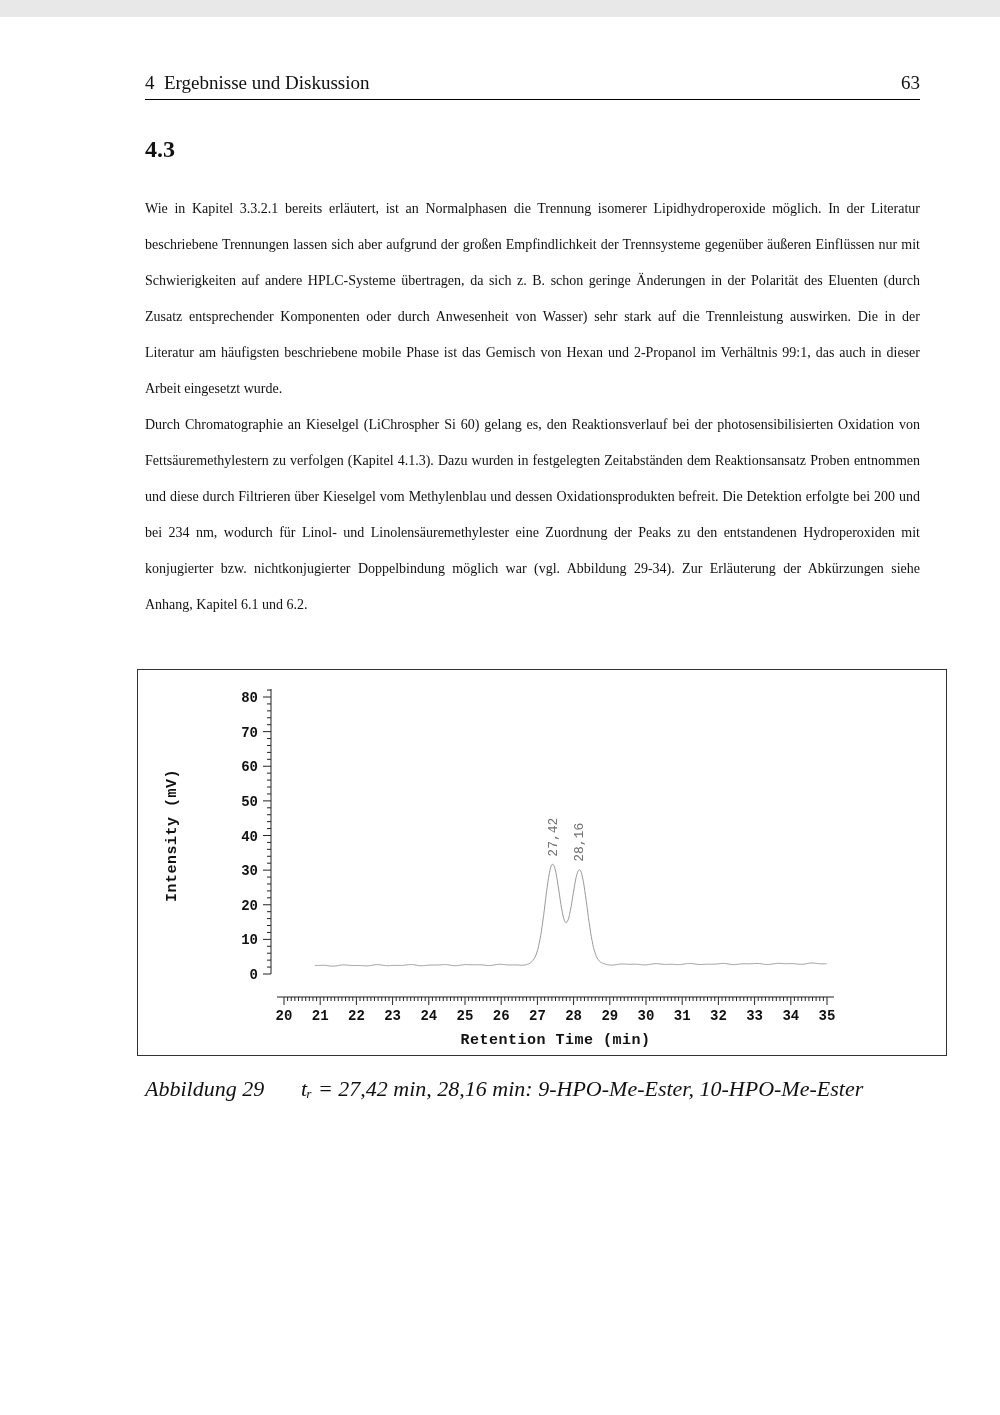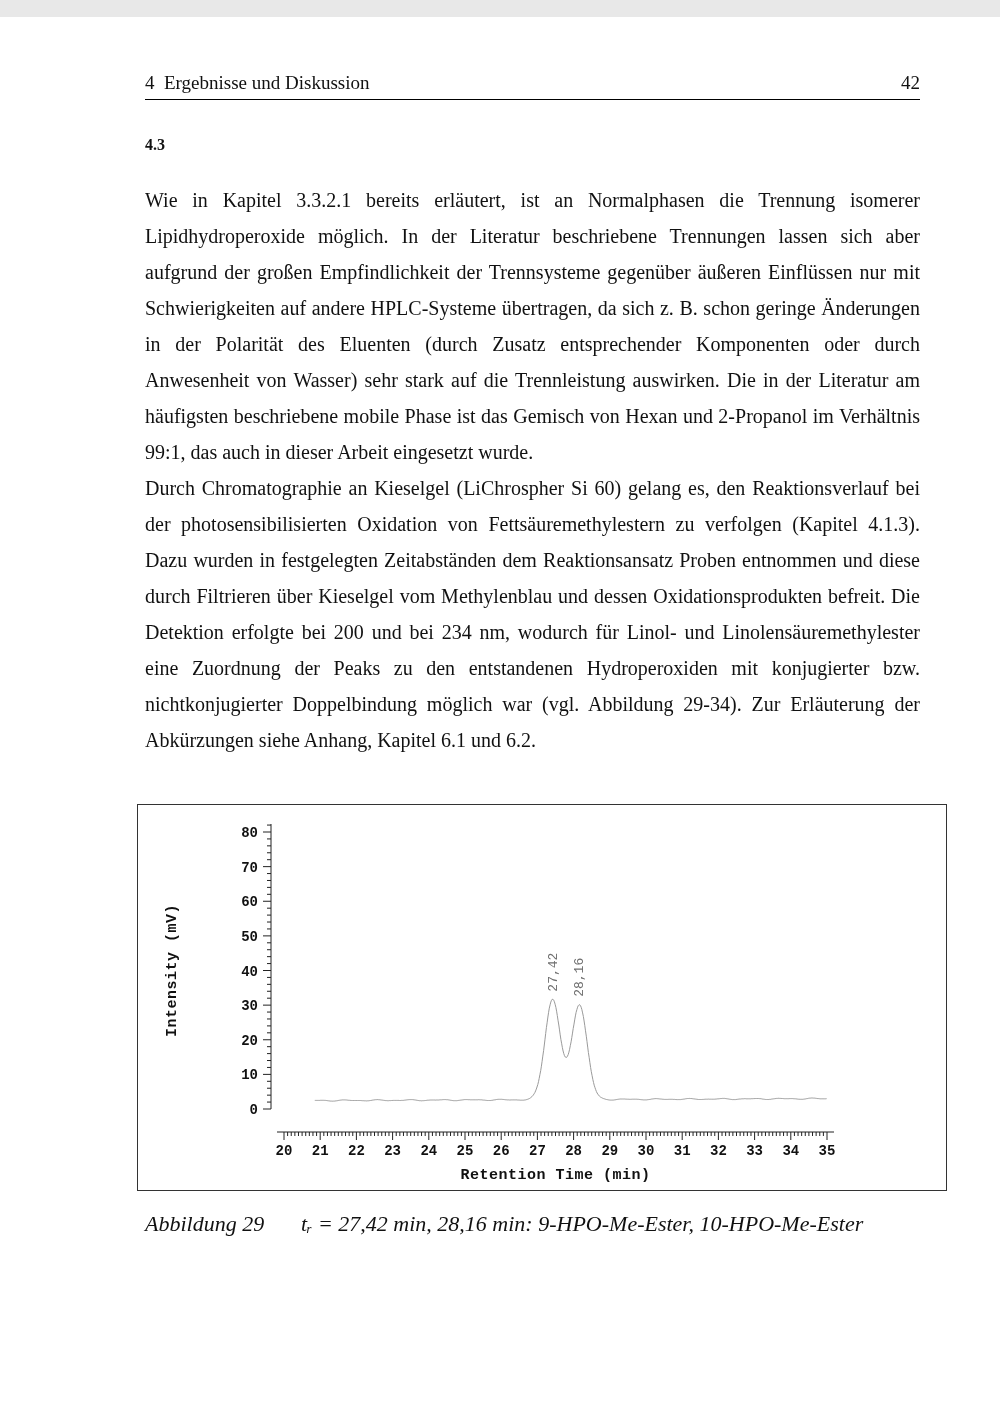--- a/index.html
+++ b/index.html
@@ -8,25 +8,25 @@
     box-sizing:border-box;padding:55px 80px 13px 145px;
     font-family:"Liberation Serif", serif;color:#111;
   }
   .running-header{
     display:flex;justify-content:space-between;align-items:flex-end;
     font-size:19px;border-bottom:1.5px solid #000;padding-bottom:5px;
     white-space:pre-wrap;
   }
   .section-heading{
     display:flex;margin-top:36px;
-    font-size:16px;font-weight:bold;
+    font-size:24px;font-weight:bold;
   }
   .bodytext{margin-top:28px;}
   .bodytext p{
-    margin:0;font-size:20px;line-height:36px;
+    margin:0;font-size:14px;line-height:36px;
     text-align:justify;
   }
   .figure-box{
     margin-top:46px;margin-left:-8px;width:810px;height:387px;
     border:1px solid #333;box-sizing:border-box;background:#fff;
   }
   .figure-box svg{display:block;width:100%;height:100%;}
   .tick-label{
     font-family:"Liberation Mono", monospace;font-size:14px;font-weight:bold;fill:#111;
   }
@@ -43,21 +43,21 @@
   .caption-text-block{text-align:justify;}
   .caption-tr-line{padding-left:10px;}
 </style>
 </head>
 <body>
 
 <div class="page">
 
   <div class="running-header">
     <span>4  Ergebnisse und Diskussion</span>
-    <span>42</span>
+    <span>63</span>
   </div>
 
   <div class="section-heading">
     <span>4.3</span>
   </div>
 
   <div class="bodytext">
     <p>Wie in Kapitel 3.3.2.1 bereits erläutert, ist an Normalphasen die Trennung isomerer Lipidhydroperoxide möglich. In der Literatur beschriebene Trennungen lassen sich aber aufgrund der großen Empfindlichkeit der Trennsysteme gegenüber äußeren Einflüssen nur mit Schwierigkeiten auf andere HPLC-Systeme übertragen, da sich z. B. schon geringe Änderungen in der Polarität des Eluenten (durch Zusatz entsprechender Komponenten oder durch Anwesenheit von Wasser) sehr stark auf die Trennleistung auswirken. Die in der Literatur am häufigsten beschriebene mobile Phase ist das Gemisch von Hexan und 2-Propanol im Verhältnis 99:1, das auch in dieser Arbeit eingesetzt wurde.</p>
     <p>Durch Chromatographie an Kieselgel (LiChrospher Si 60) gelang es, den Reaktionsverlauf bei der photosensibilisierten Oxidation von Fettsäuremethylestern zu verfolgen (Kapitel 4.1.3). Dazu wurden in festgelegten Zeitabständen dem Reaktionsansatz Proben entnommen und diese durch Filtrieren über Kieselgel vom Methylenblau und dessen Oxidationsprodukten befreit. Die Detektion erfolgte bei 200 und bei 234 nm, wodurch für Linol- und Linolensäuremethylester eine Zuordnung der Peaks zu den entstandenen Hydroperoxiden mit konjugierter bzw. nichtkonjugierter Doppelbindung möglich war (vgl. Abbildung 29-34). Zur Erläuterung der Abkürzungen siehe Anhang, Kapitel 6.1 und 6.2.</p>
   </div>

